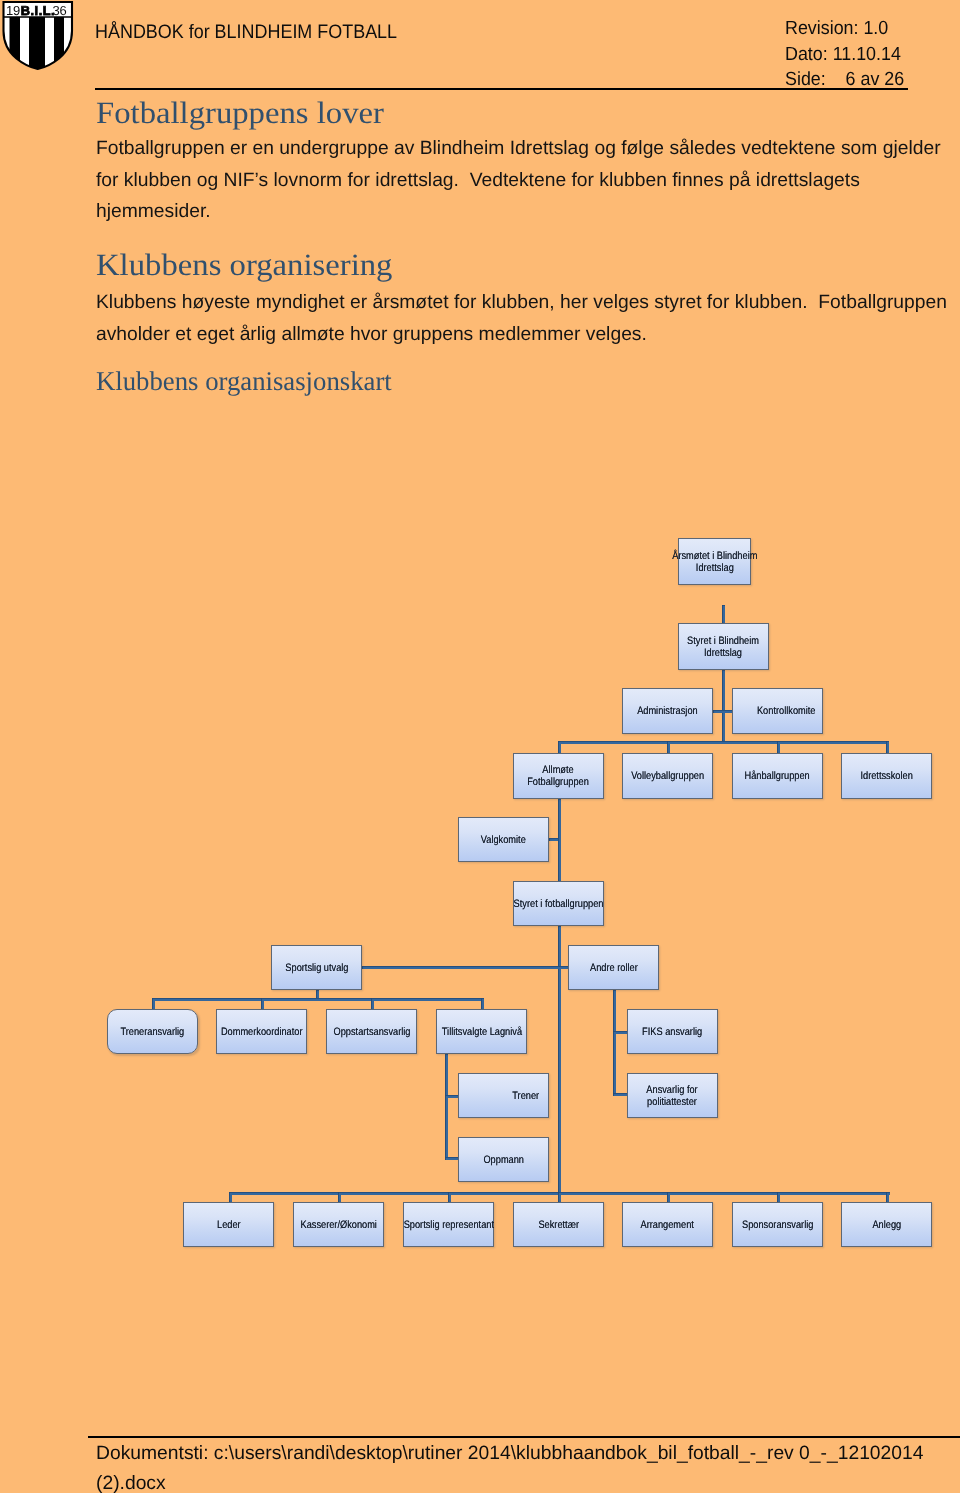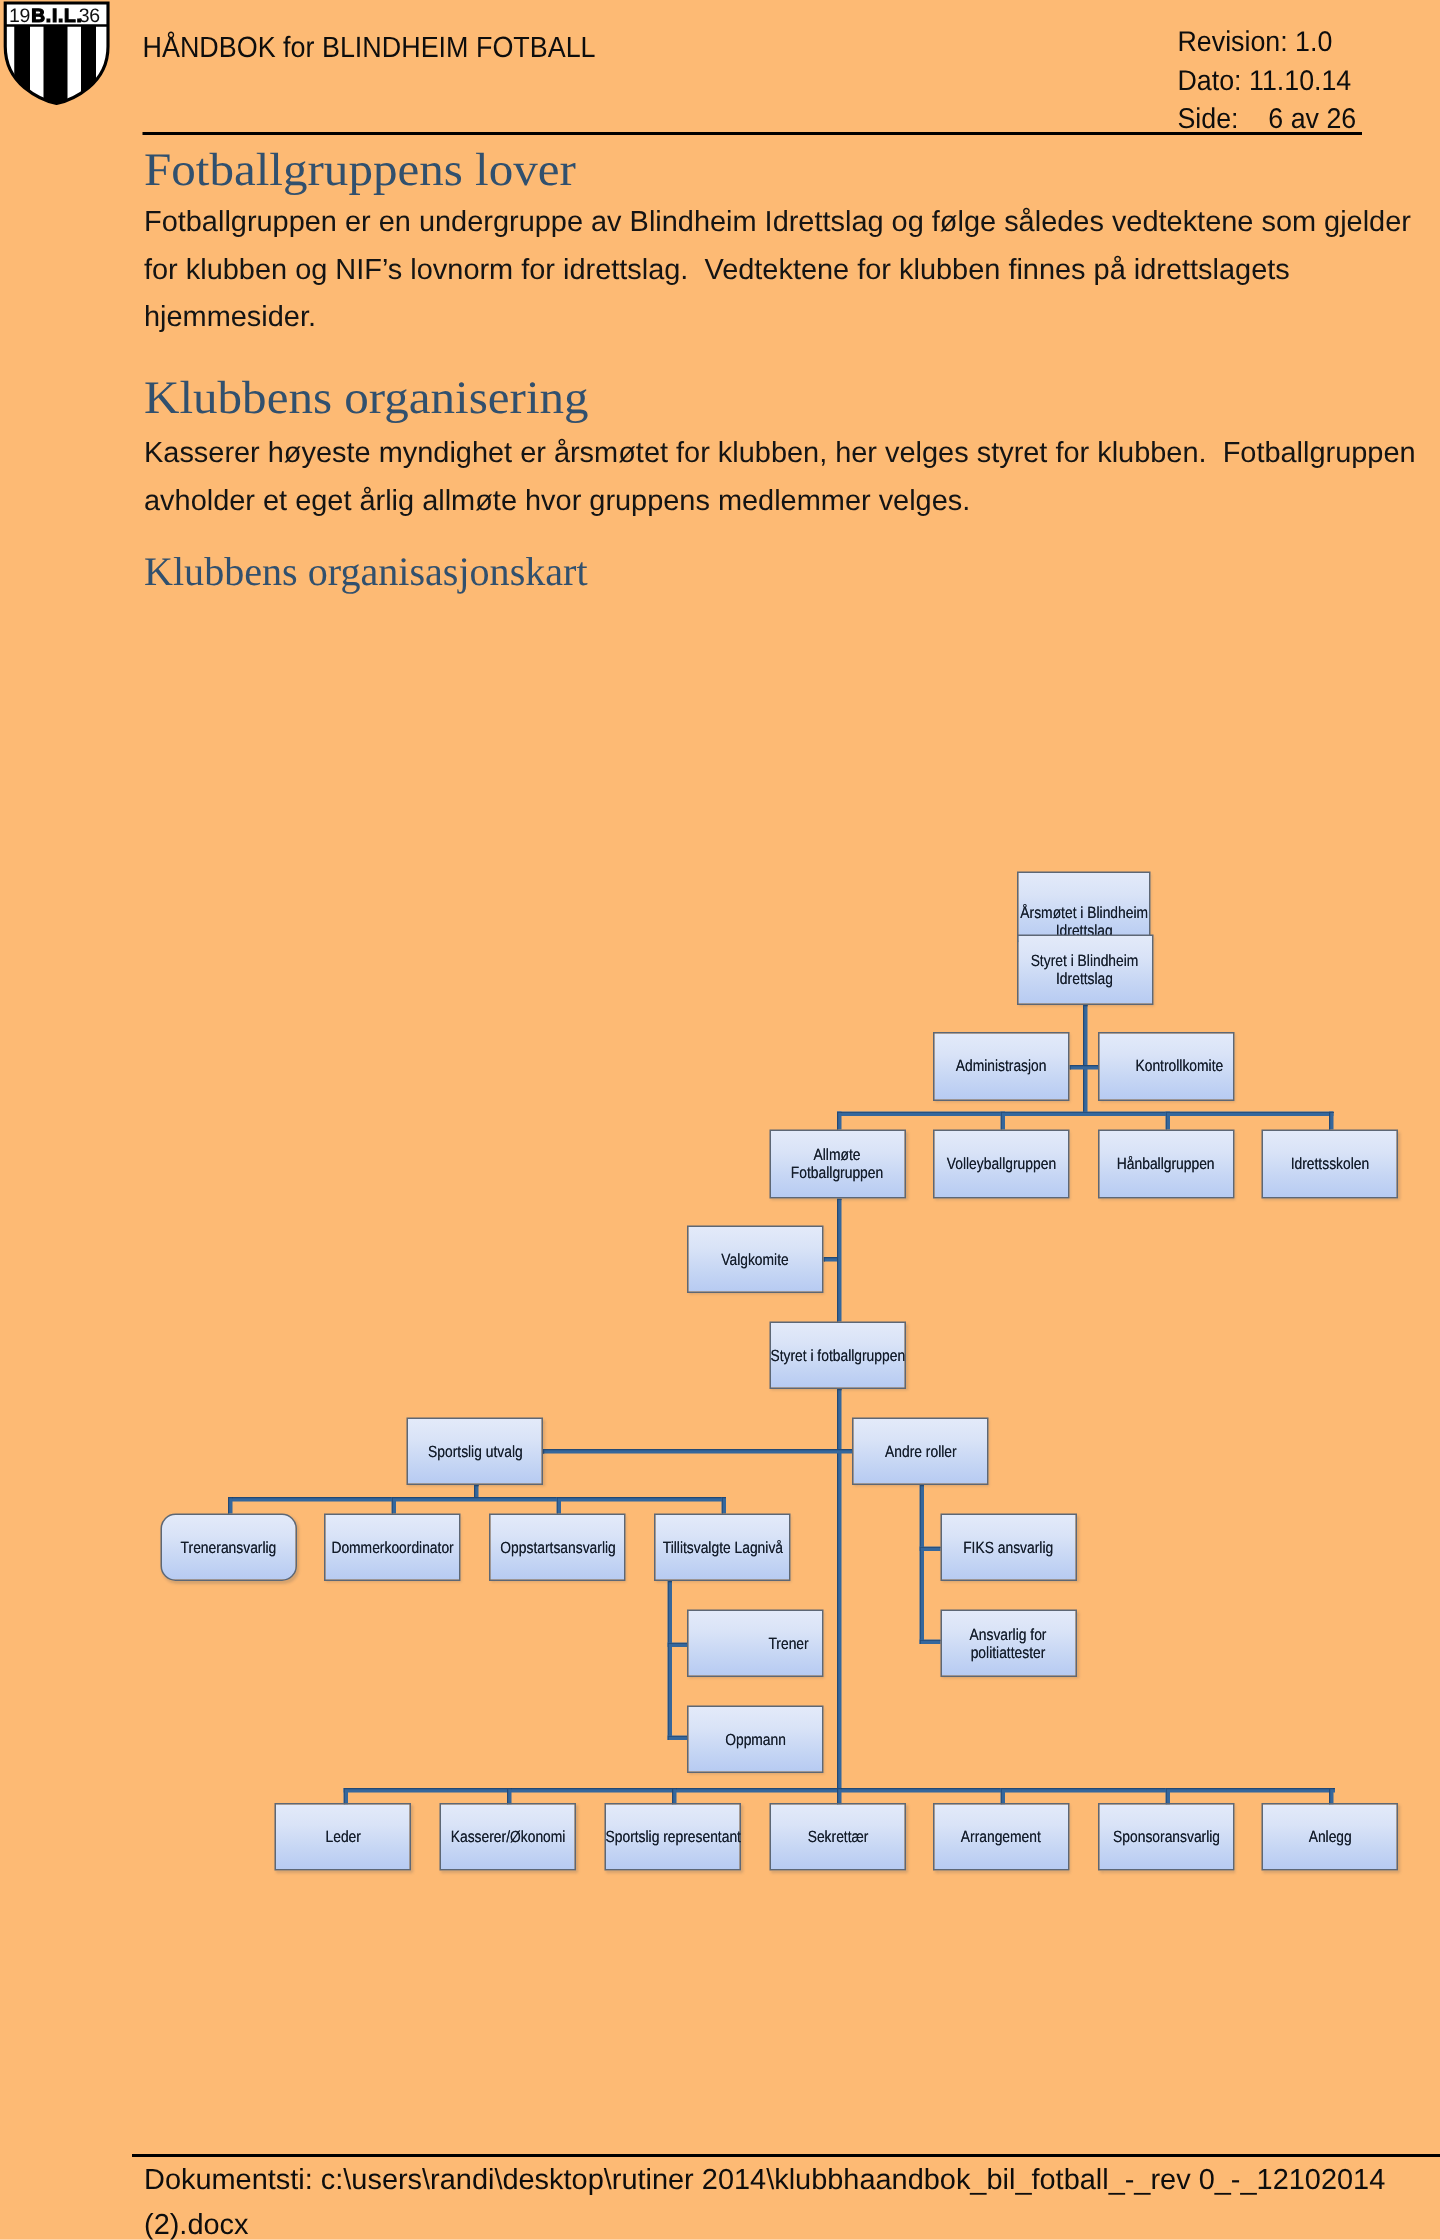--- a/index.html
+++ b/index.html
@@ -73,21 +73,21 @@
     <div>Revision: 1.0</div>
     <div>Dato: 11.10.14</div>
     <div>Side:    6 av 26</div>
   </div>
   <div class="hdr-rule"></div>
 
   <div class="h1" style="left:96px;top:95px">Fotballgruppens lover</div>
   <div class="para" style="left:96px;top:133px;width:846px">Fotballgruppen er en undergruppe av Blindheim Idrettslag og følge således vedtektene som gjelder for klubben og NIF’s lovnorm for idrettslag.  Vedtektene for klubben finnes på idrettslagets hjemmesider.</div>
 
   <div class="h1" style="left:96px;top:247px">Klubbens organisering</div>
-  <div class="para" style="left:96px;top:287px;width:852px">Kasserer høyeste myndighet er årsmøtet for klubben, her velges styret for klubben.  Fotballgruppen avholder et eget årlig allmøte hvor gruppens medlemmer velges.</div>
+  <div class="para" style="left:96px;top:287px;width:852px">Klubbens høyeste myndighet er årsmøtet for klubben, her velges styret for klubben.  Fotballgruppen avholder et eget årlig allmøte hvor gruppens medlemmer velges.</div>
 
   <div class="h2" style="left:96px;top:366px">Klubbens organisasjonskart</div>
 
   <div class="chart" id="chart">
       <div class="ln" style="left: 722px; top: 605px; width: 3px; height: 18px;"></div>
       <div class="ln" style="left: 722px; top: 670px; width: 3px; height: 74px;"></div>
       <div class="ln" style="left: 713px; top: 710px; width: 19px; height: 3px;"></div>
       <div class="ln" style="left: 558px; top: 741px; width: 331px; height: 3px;"></div>
       <div class="ln" style="left: 558px; top: 741px; width: 3px; height: 12px;"></div>
       <div class="ln" style="left: 667px; top: 741px; width: 3px; height: 12px;"></div>
@@ -110,21 +110,21 @@
       <div class="ln" style="left: 445px; top: 1095px; width: 13px; height: 3px;"></div>
       <div class="ln" style="left: 445px; top: 1157px; width: 13px; height: 3px;"></div>
       <div class="ln" style="left: 229px; top: 1192px; width: 661px; height: 3px;"></div>
       <div class="ln" style="left: 229px; top: 1192px; width: 3px; height: 11px;"></div>
       <div class="ln" style="left: 338px; top: 1192px; width: 3px; height: 11px;"></div>
       <div class="ln" style="left: 448px; top: 1192px; width: 3px; height: 11px;"></div>
       <div class="ln" style="left: 558px; top: 1192px; width: 3px; height: 11px;"></div>
       <div class="ln" style="left: 667px; top: 1192px; width: 3px; height: 11px;"></div>
       <div class="ln" style="left: 777px; top: 1192px; width: 3px; height: 11px;"></div>
       <div class="ln" style="left: 886px; top: 1192px; width: 3px; height: 11px;"></div>
-      <div class="node" style="left: 678px; top: 581px; width: 89px; height: 47px; align-items: flex-end;">
+      <div class="node" style="left: 678px; top: 538px; width: 73px; height: 47px;">
         <span>Årsmøtet i Blindheim
 Idrettslag</span>
       </div>
       <div class="node" style="left: 678px; top: 623px; width: 91px; height: 47px;">
         <span>Styret i Blindheim
 Idrettslag</span>
       </div>
       <div class="node" style="left: 622px; top: 688px; width: 91px; height: 46px;">
         <span>Administrasjon</span>
       </div>

